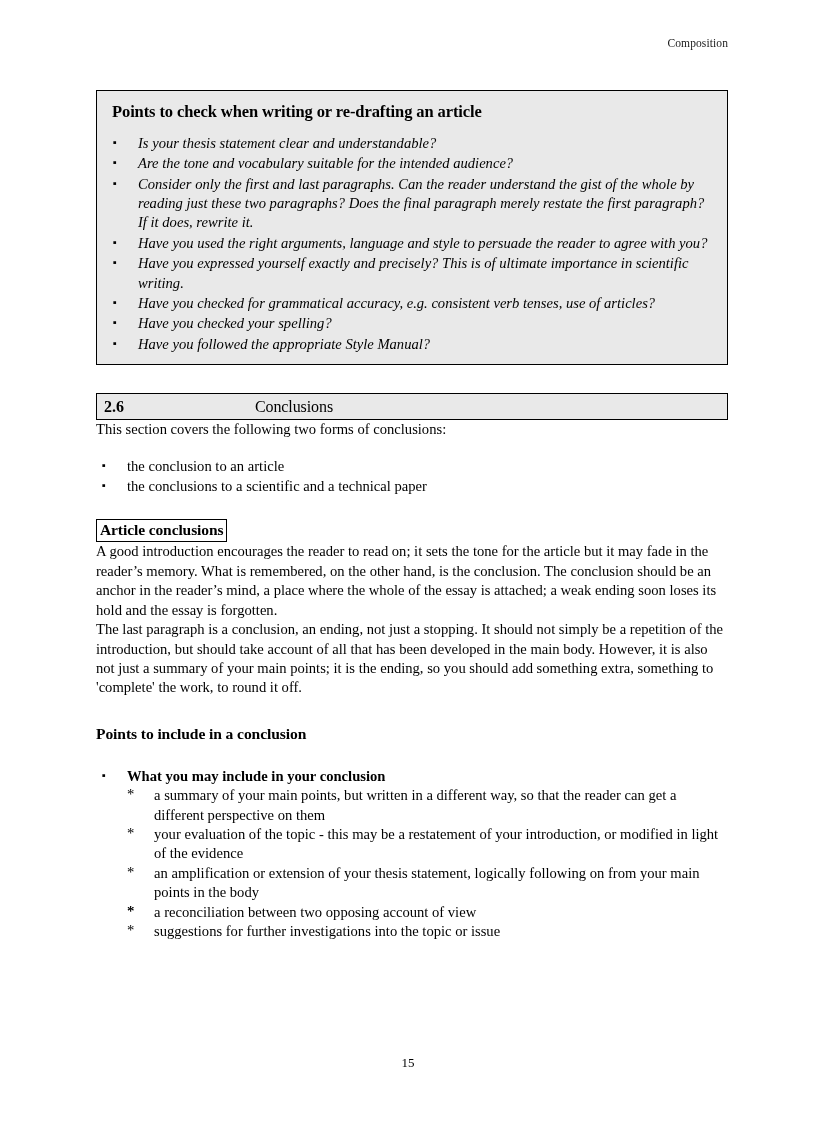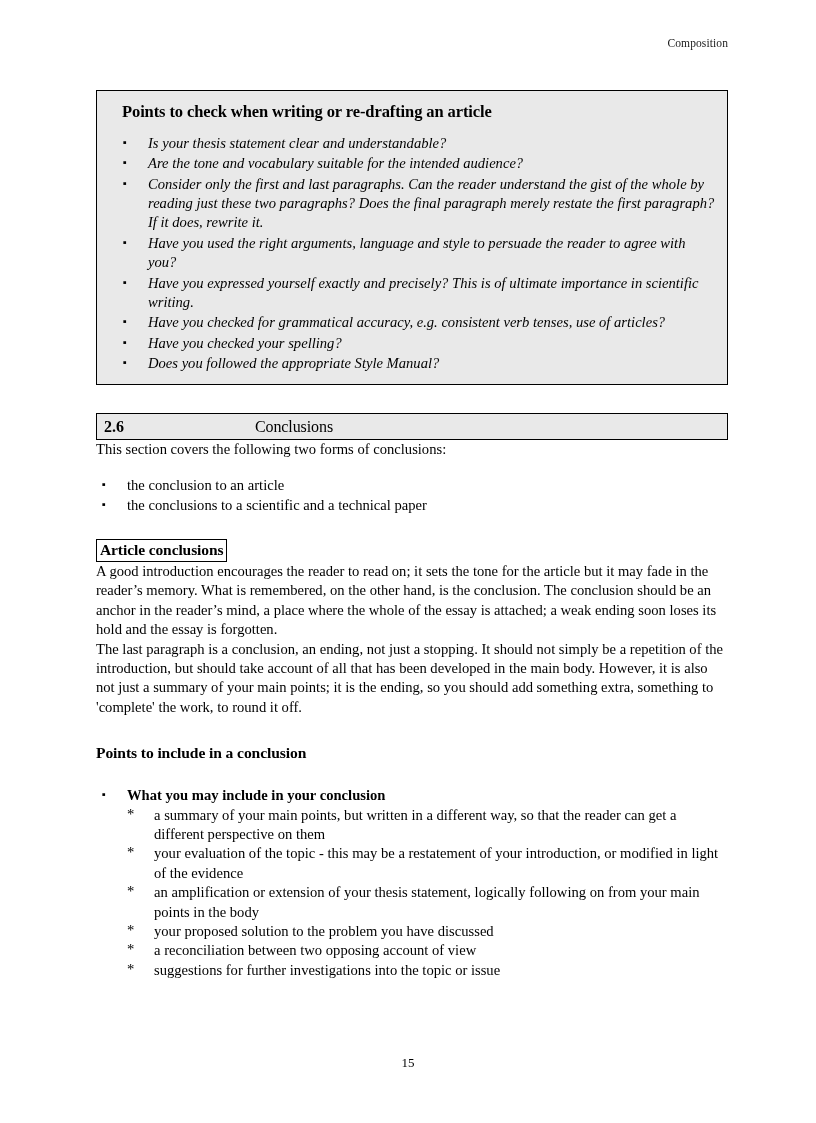--- a/index.html
+++ b/index.html
@@ -40,21 +40,21 @@
     position: absolute;
     left: 96px;
     top: 90px;
     width: 632px;
   }
 
   
   .checklist-box {
     background: #e9e9e9;
     border: 1.6px solid #000000;
-    padding: 10px 12px 9px 20px;
+    padding: 10px 12px 9px 10px;
     box-sizing: border-box;
     width: 632px;
   }
   .checklist-title {
     font-size: 16.5px;
     font-weight: bold;
     line-height: 1.2;
     margin: 1px 0 12px 5px;
     letter-spacing: -0.1px;
   }
@@ -214,21 +214,21 @@
     <div class="checklist-box">
       <div class="checklist-title">Points to check when writing or re-drafting an article</div>
       <ul class="sq-list">
         <li><span class="bullet">▪</span><span>Is your thesis statement clear and understandable?</span></li>
         <li><span class="bullet">▪</span><span>Are the tone and vocabulary suitable for the intended audience?</span></li>
         <li><span class="bullet">▪</span><span>Consider only the first and last paragraphs. Can the reader understand the gist of the whole by reading just these two paragraphs? Does the final paragraph merely restate the first paragraph? If it does, rewrite it.</span></li>
         <li><span class="bullet">▪</span><span>Have you used the right arguments, language and style to persuade the reader to agree with you?</span></li>
         <li><span class="bullet">▪</span><span>Have you expressed yourself exactly and precisely?  This is of ultimate importance in scientific writing.</span></li>
         <li><span class="bullet">▪</span><span>Have you checked for grammatical accuracy, e.g. consistent verb tenses, use of articles?</span></li>
         <li><span class="bullet">▪</span><span>Have you checked your spelling?</span></li>
-        <li><span class="bullet">▪</span><span>Does you followed the appropriate Style Manual?</span></li>
+        <li><span class="bullet">▪</span><span>Have you followed the appropriate Style Manual?</span></li>
       </ul>
     </div>
 
     <div class="section-bar">
       <span class="sec-num">2.6</span>
       <span class="sec-title">Conclusions</span>
     </div>
 
     <p class="body gap-intro">This section covers the following two forms of conclusions:</p>
 
@@ -248,21 +248,21 @@
 
     <div class="nested-block">
       <div class="lead">
         <span class="bullet">▪</span>
         <span>What you may include in your conclusion</span>
       </div>
       <ul class="star-list">
         <li><span class="star">*</span><span>a summary of your main points, but written in a different way, so that the reader can get a different perspective on them</span></li>
         <li><span class="star">*</span><span>your evaluation of the topic - this may be a restatement of your introduction, or modified in light of the evidence</span></li>
         <li><span class="star">*</span><span>an amplification or extension of your thesis statement, logically following on from your main points in the body</span></li>
-        <li><span class="star">*</span><span>your proposed solution to the problem you have discussed</span></li>
+        <li><span class="star">*</span></li>
         <li><span class="star">*</span><span>a reconciliation between two opposing account of view</span></li>
         <li><span class="star">*</span><span>suggestions for further investigations into the topic or issue</span></li>
       </ul>
     </div>
 
   </div>
 
   <div class="page-number">15</div>
 
 </div>

